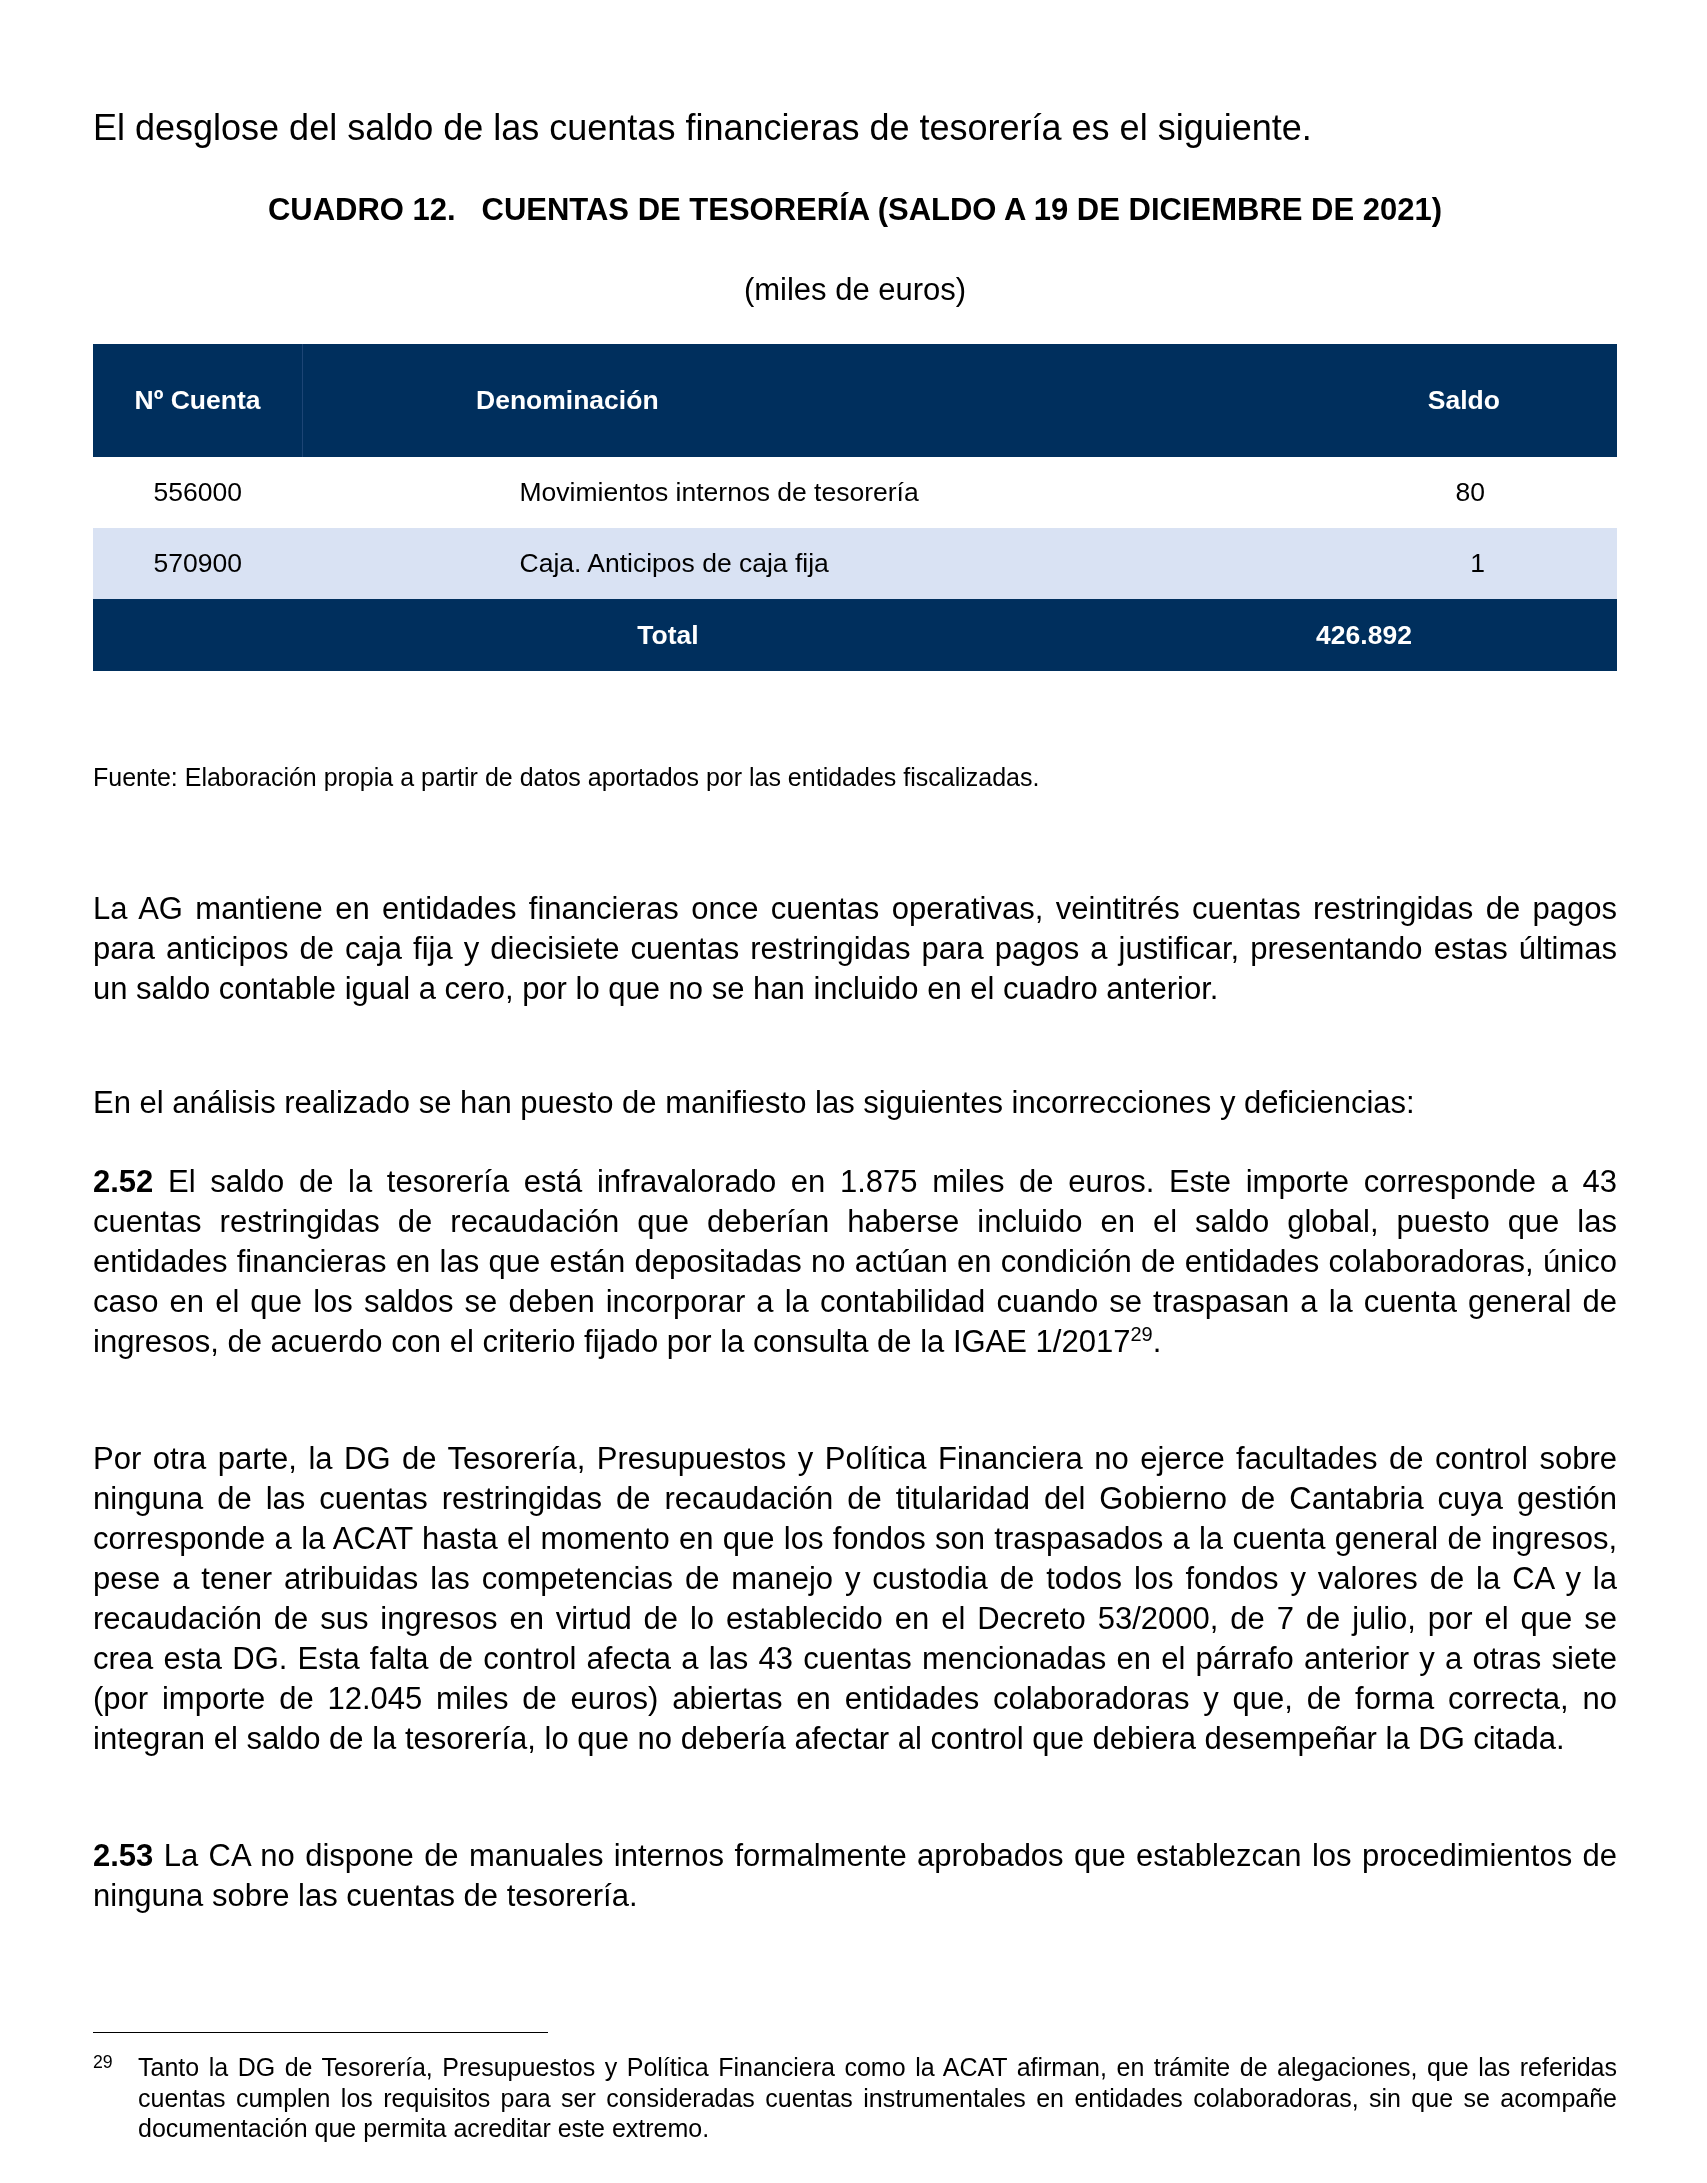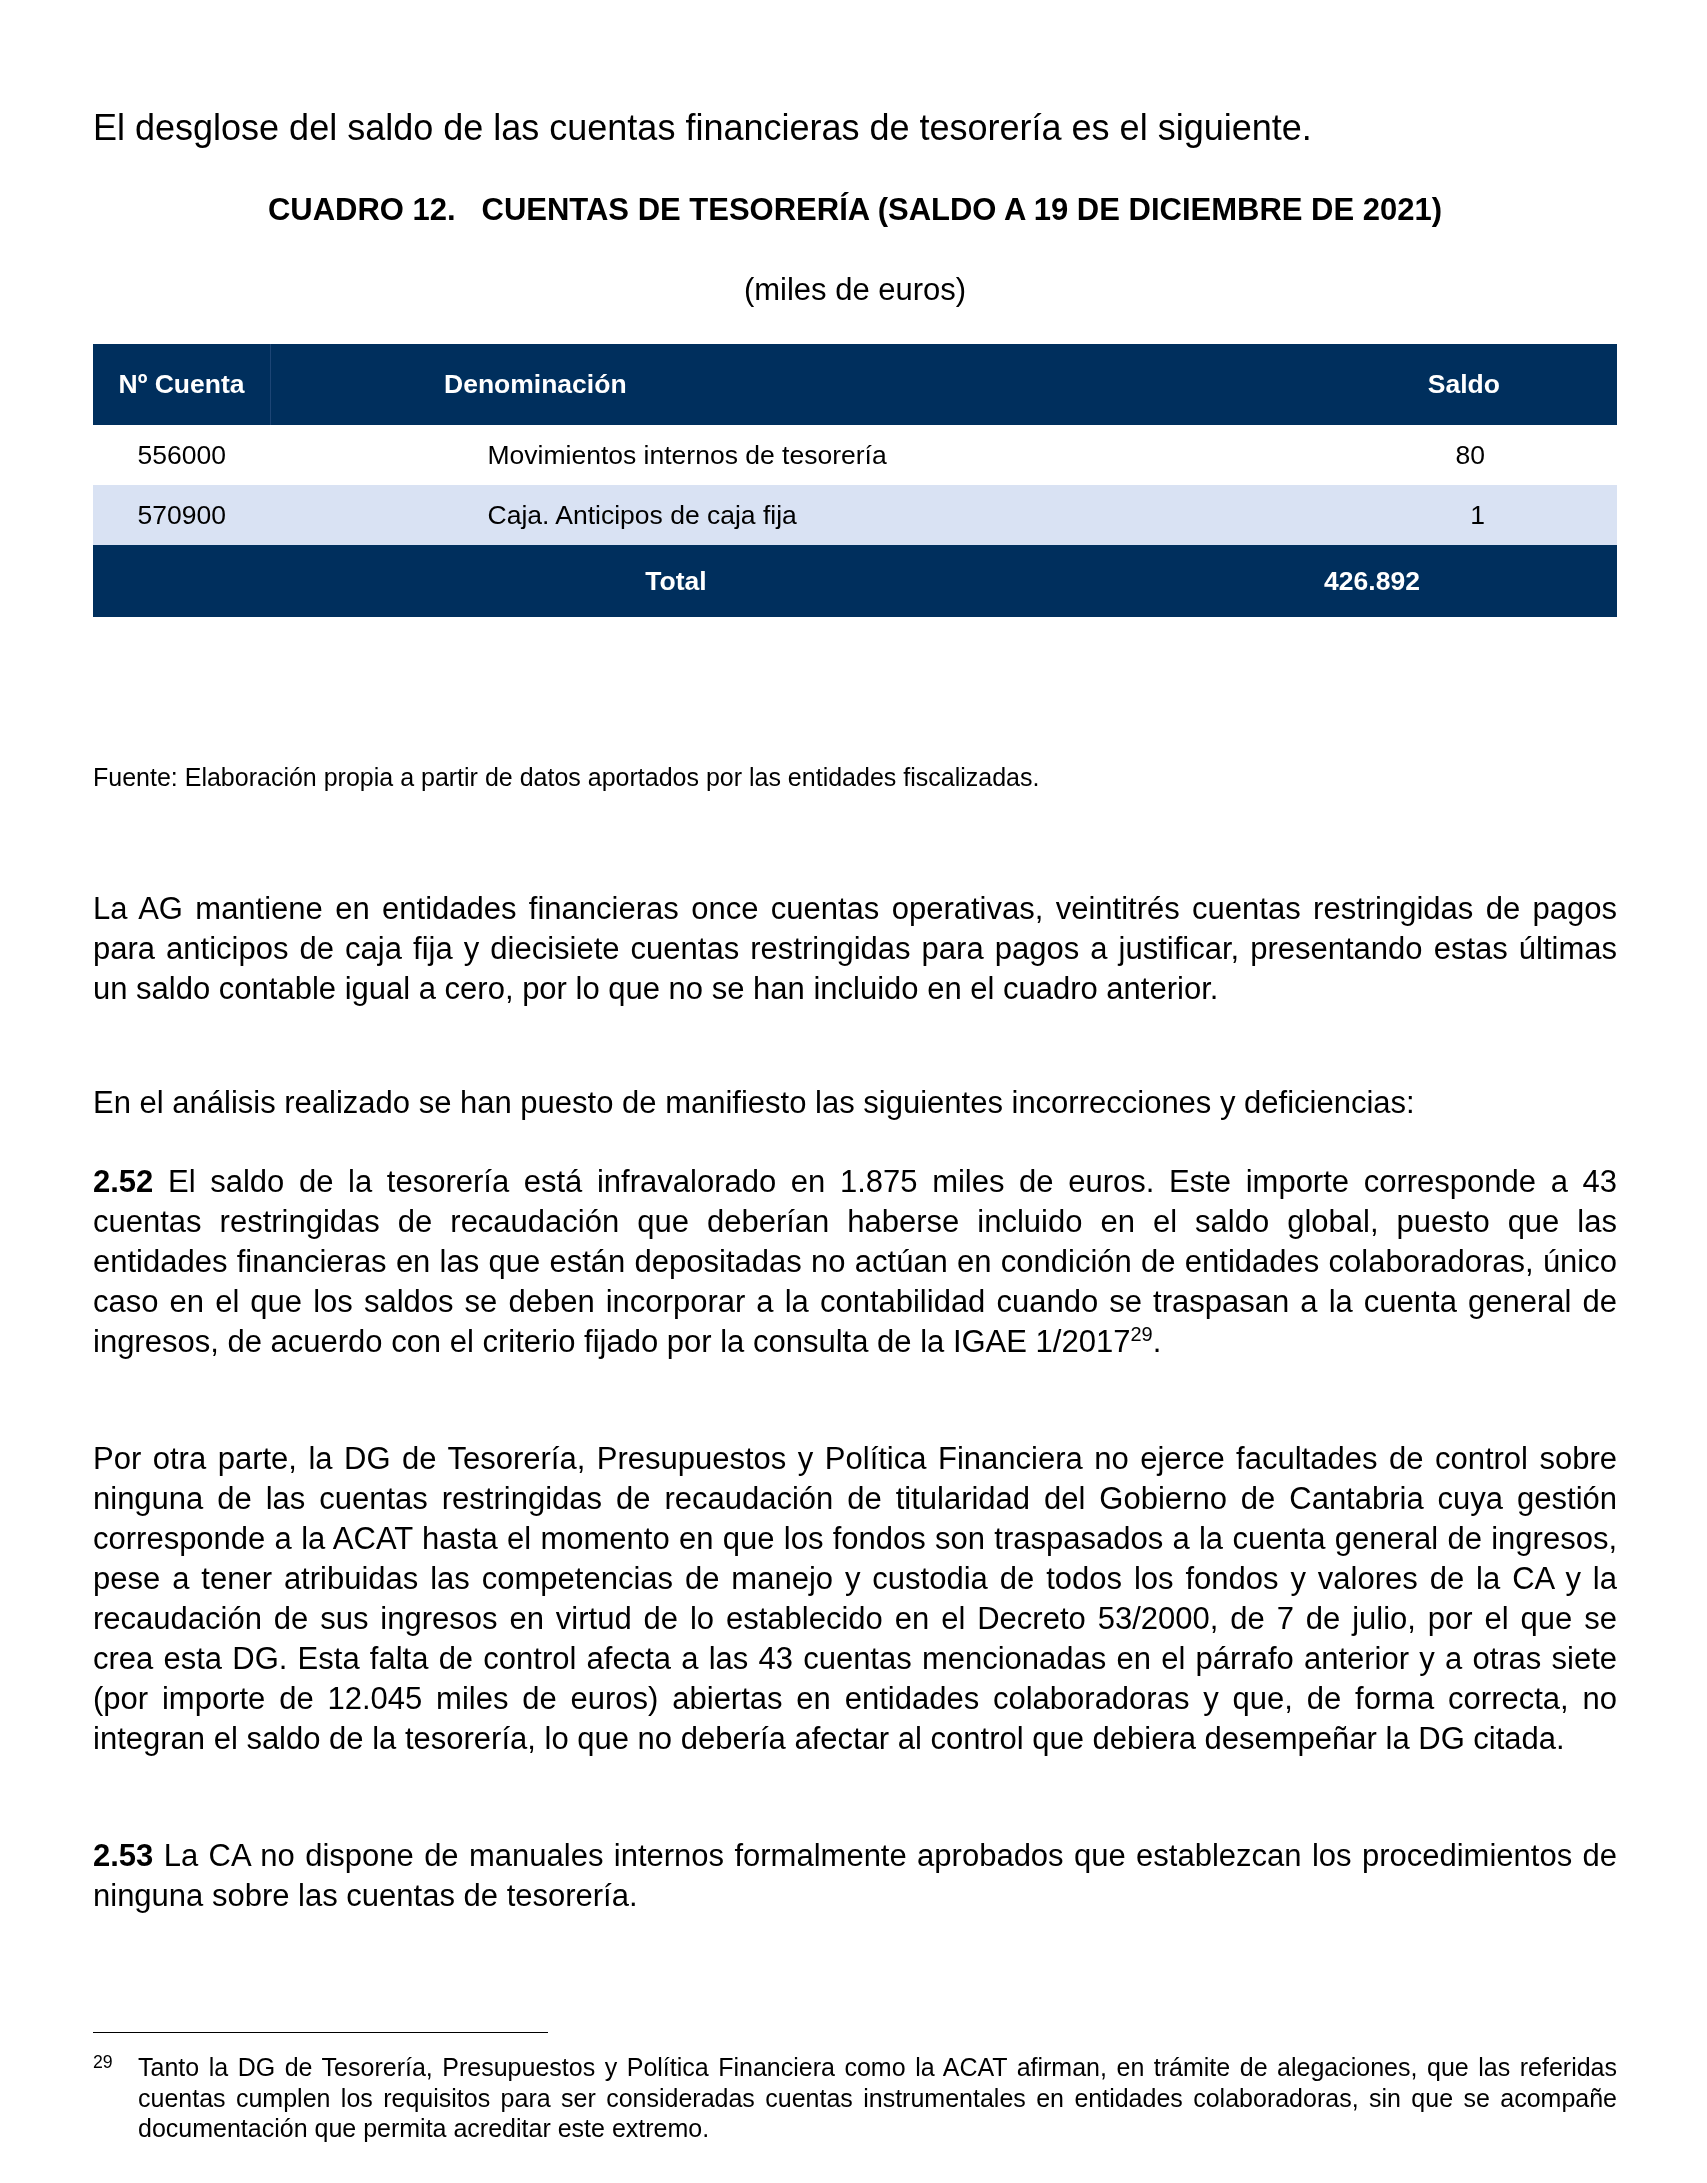--- a/index.html
+++ b/index.html
@@ -56,41 +56,41 @@
     left: 0;
     width: 1524px;
     border-collapse: collapse;
     font-size: 26.5px;
   }
   table.tesoreria th {
     background: #002f5d;
     color: #ffffff;
     font-weight: bold;
     height: 81px;
-    padding: 0;
+    padding: 16px;
     margin-top: 37px;
   }
   table.tesoreria th.col-num {
     width: 177px;
     text-align: center;
     border-right: 0.8px solid #1d4575;
   }
   table.tesoreria th.col-den {
     text-align: left;
     padding-left: 482px;
     padding-left: 482px;
   }
   table.tesoreria th.col-den span { margin-left: -309px; }
   table.tesoreria th.col-saldo {
     width: 241px;
     text-align: right;
     padding-right: 117px;
   }
   table.tesoreria td {
-    height: 60px;
+    height: 71px;
     padding: 0;
   }
   table.tesoreria tr.alt td { background: #d9e2f3; }
   table.tesoreria td.num {
     text-align: center;
     width: 177px;
   }
   table.tesoreria td.den {
     padding-left: 217px;
     text-align: left;

